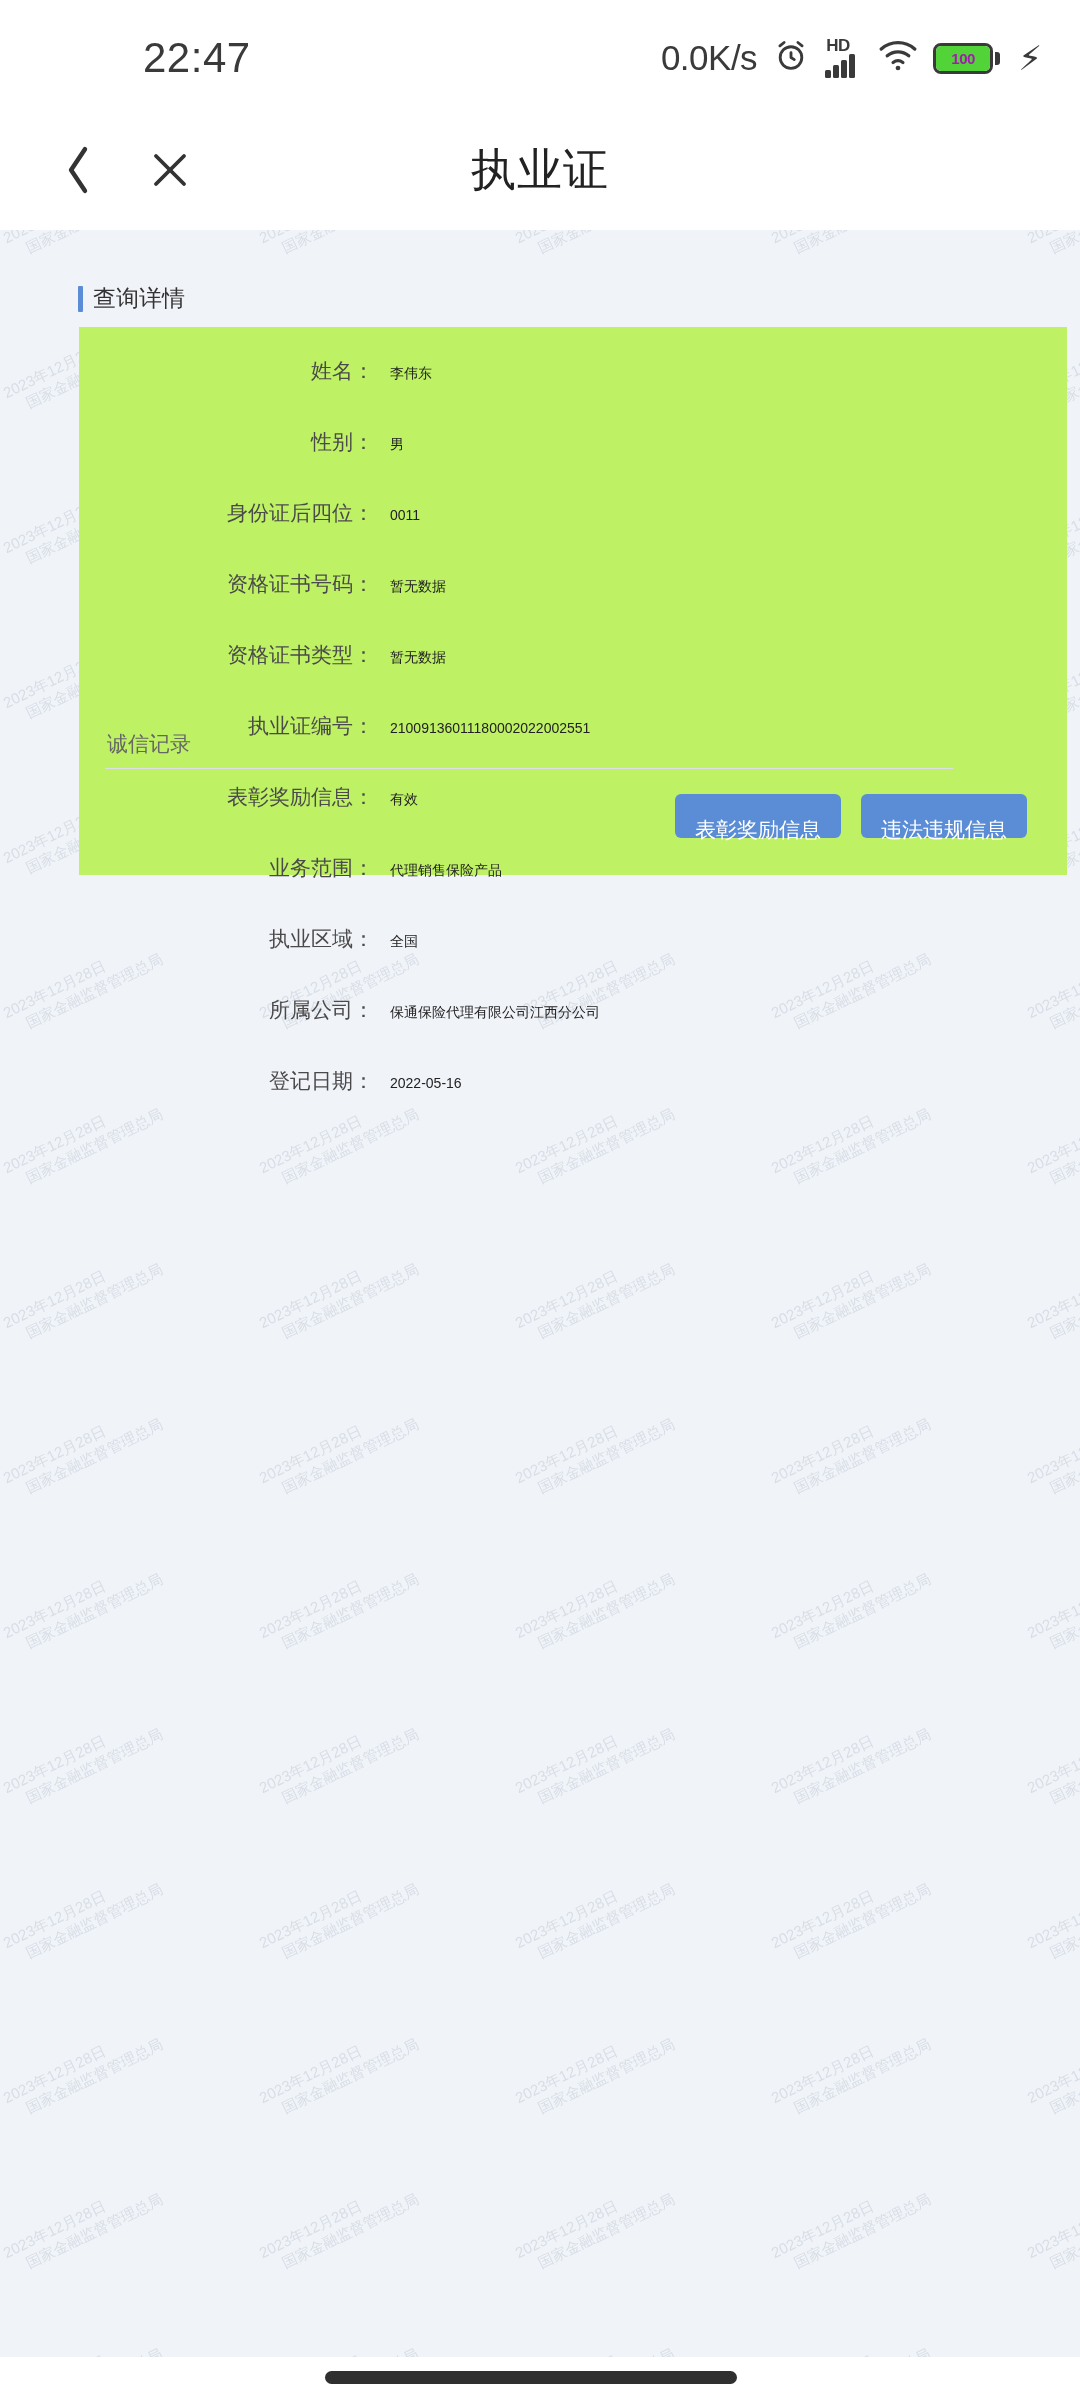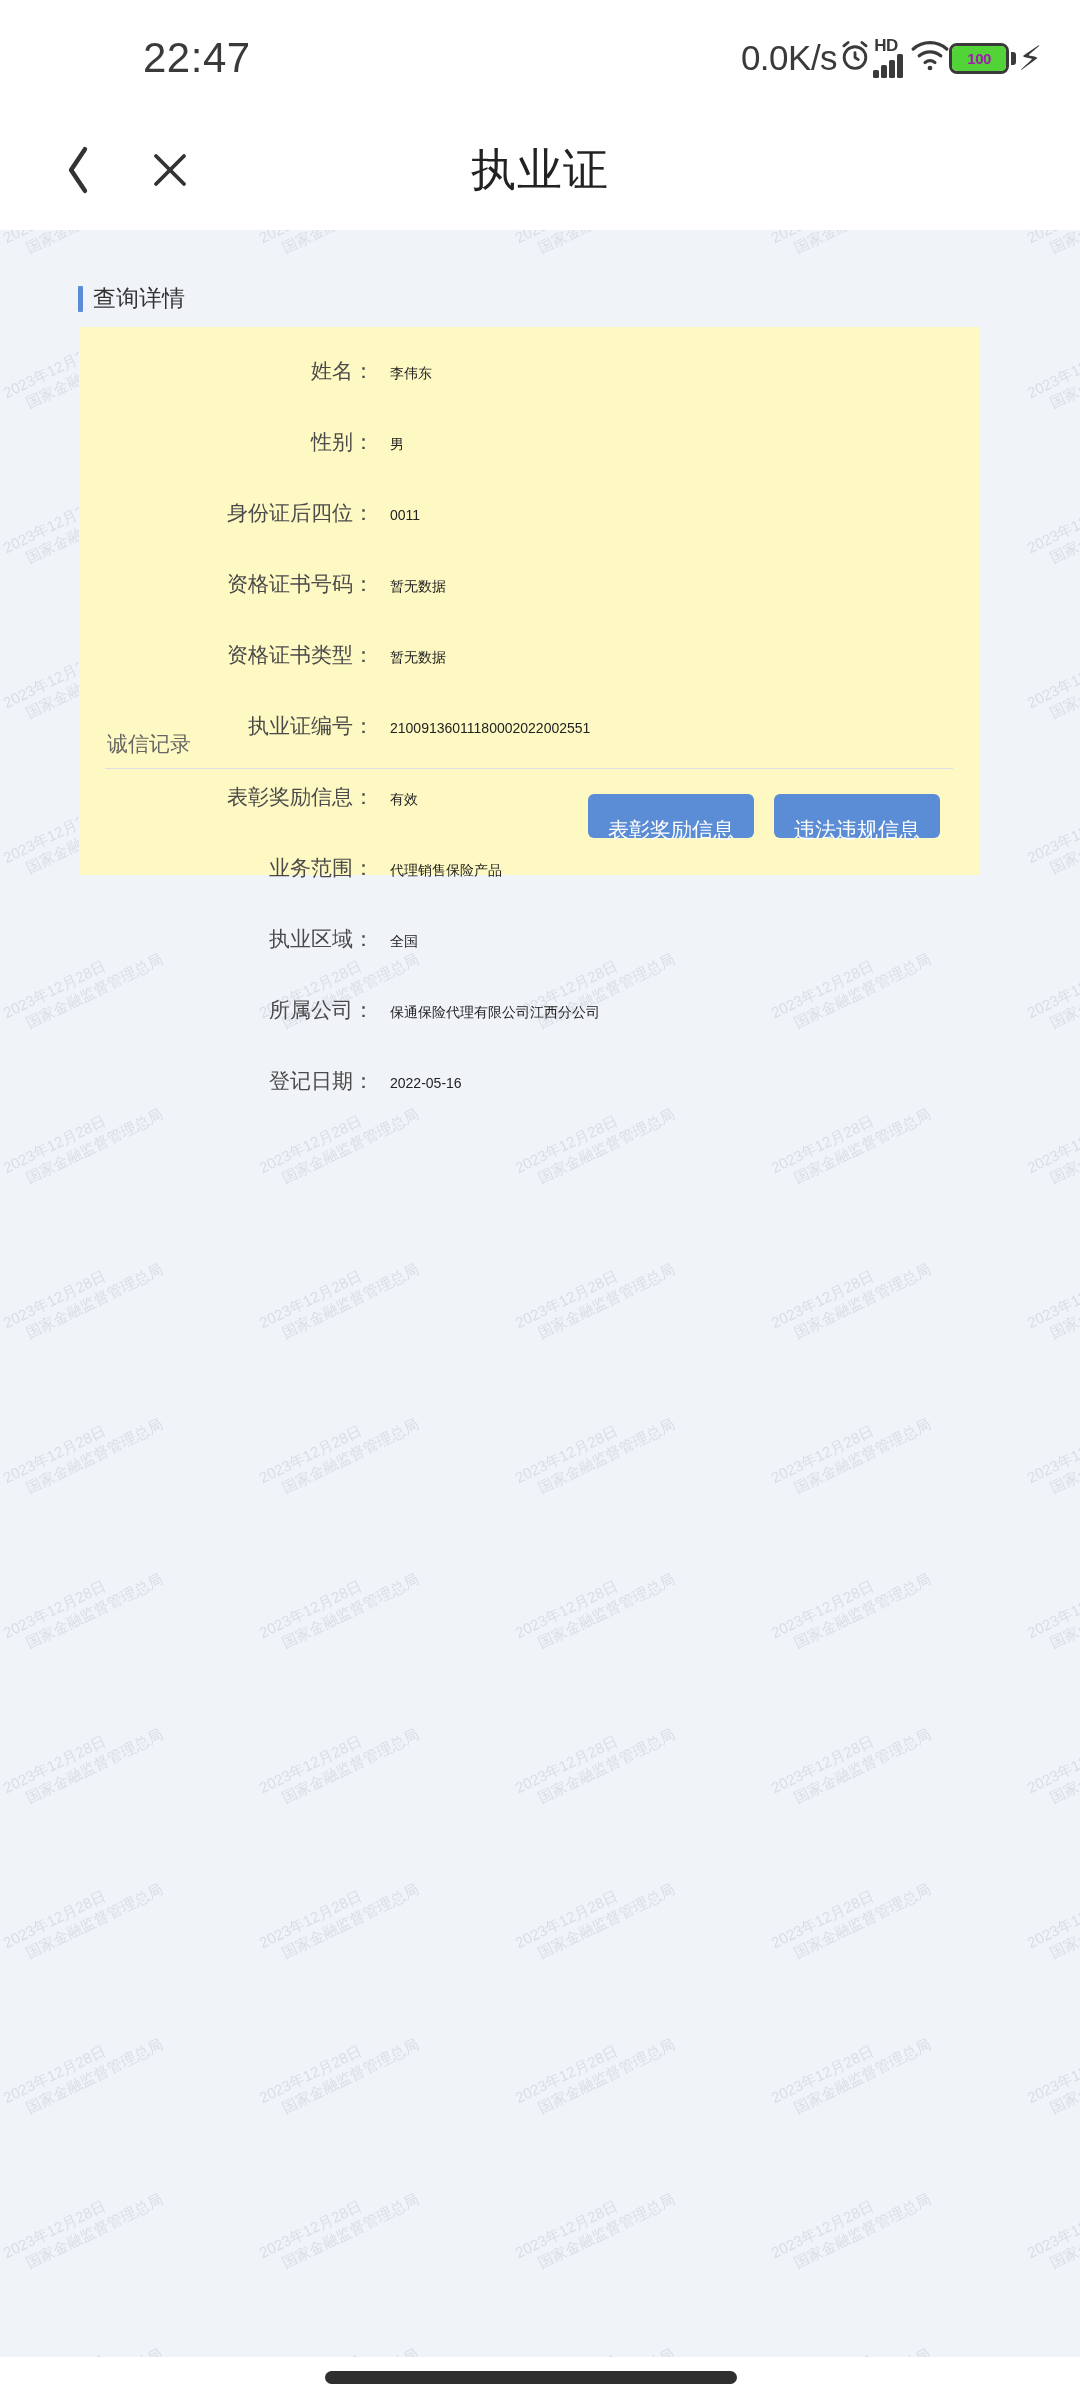--- a/index.html
+++ b/index.html
@@ -15,21 +15,21 @@
   .statusbar {
     position: absolute; top: 0; left: 0; width: 1080px; height: 110px;
     background: #ffffff;
   }
   .status-time {
     position: absolute; left: 143px; top: 34px;
     font-size: 42px; font-weight: 400; color: #3a3a3a; letter-spacing: 0.5px;
   }
   .status-right {
     position: absolute; right: 38px; top: 38px;
-    display: flex; align-items: center; gap: 0; height: 40px;
+    display: flex; align-items: center; gap: 16px; height: 40px;
   }
   .netspeed { font-size: 35px; color: #3a3a3a; letter-spacing: -0.5px; line-height: 40px; }
   .ic { display: block; }
   .hd-signal { display: flex; flex-direction: column; align-items: flex-start; justify-content: flex-end; height: 40px; text-align: right; }
   .hd-label { font-size: 17px; font-weight: 700; color: #3a3a3a; line-height: 16px; letter-spacing: -0.5px; margin-left: 1px; }
   .battery-wrap { position: relative; display: flex; align-items: center; }
   .battery-body {
     width: 60px; height: 31px; border: 3px solid #3a3a3a; border-radius: 8px;
     display: flex; align-items: center; justify-content: center; background: #ffffff;
   }
@@ -80,22 +80,22 @@
   .wm .l2 { display: block; padding-left: 16px; }
 
   .section-title-row {
     position: absolute; left: 78px; top: 53px;
     display: flex; align-items: center; gap: 10px;
   }
   .title-bar { width: 5px; height: 26px; background: #5b8cd6; border-radius: 1px; }
   .section-title { font-size: 23px; color: #333333; }
 
   .card {
-    position: absolute; left: 79px; top: 97px; width: 901px; height: 548px;
-    background: #fef9c3;
+    position: absolute; left: 79px; top: 97px; width: 988px; height: 548px;
+    background: #bef264;
   }
   .card-inner { position: relative; width: 100%; height: 100%; }
 
   .rows { position: absolute; left: 0; top: 30px; width: 100%; }
   .row { display: flex; align-items: baseline; height: 38px; margin-bottom: 33px; }
   .row .lbl {
     width: 295px; text-align: right; padding-right: 0;
     font-size: 21px; color: #4a4a4a; white-space: nowrap;
   }
   .row .val {

